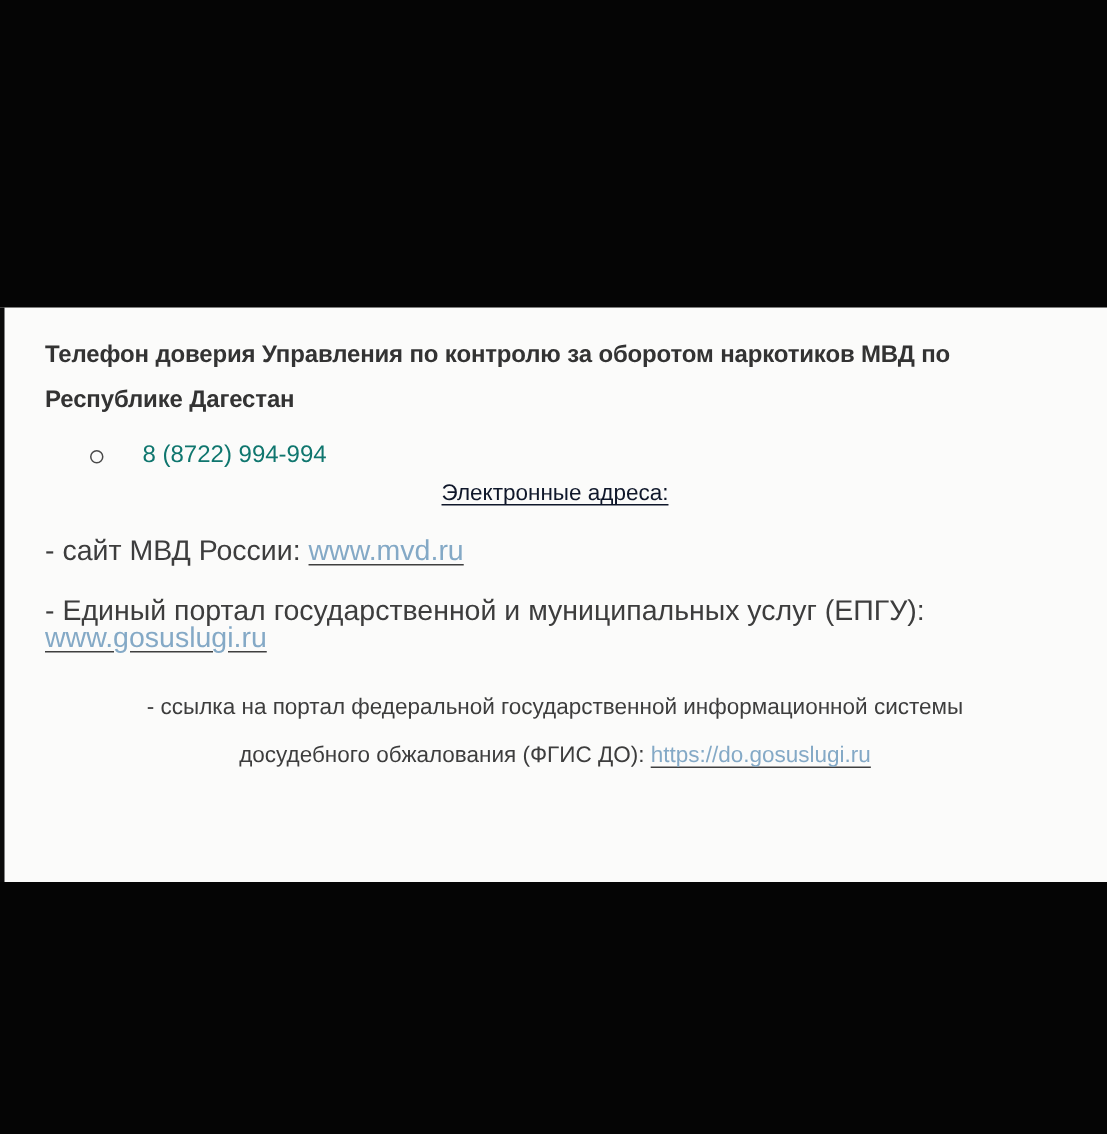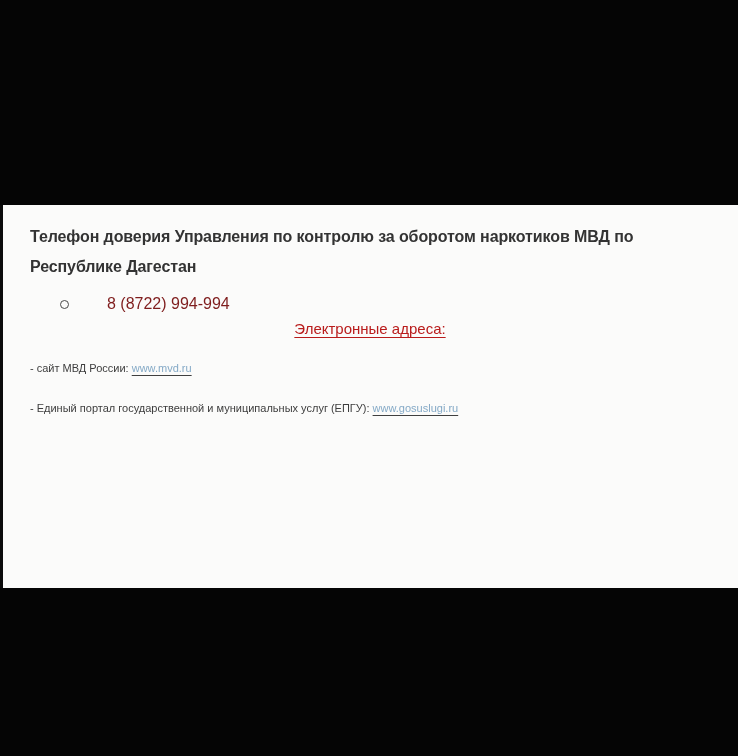--- a/index.html
+++ b/index.html
@@ -35,43 +35,43 @@
     font-weight: bold;
     font-size: 16px;
     letter-spacing: -0.1px;
     line-height: 30px;
     color: #333333;
   }
   .phone-row {
     margin: 13px 0 0 30px;
     display: flex;
     align-items: center;
-    gap: 38px;
+    gap: 26px;
     font-size: 16px;
-    color: #7f1d1d;
+    color: #0f766e;
   }
   .bullet {
     display: inline-block;
     width: 7px;
     height: 7px;
     border: 1.5px solid #4a4a4a;
     border-radius: 50%;
     background: transparent;
   }
   .heading {
     margin-top: 7px;
     text-align: center;
     font-size: 15px;
-    color: #b91c1c;
+    color: #0f172a;
     text-decoration: underline;
     text-underline-offset: 3px;
   }
   .link-row {
     margin-top: 22px;
-    font-size: 11px;
+    font-size: 19px;
     line-height: 18px;
     color: #3d3d3d;
   }
   a.link {
     color: #84a9c6;
     text-decoration: underline;
     text-decoration-color: #3f3f3f;
     text-underline-offset: 3px;
     cursor: pointer;
   }
@@ -103,17 +103,21 @@
       <span>- сайт МВД России: </span><a class="link">www.mvd.ru</a>
     </div>
 
 
 
     <div class="link-row">
       <span>- Единый портал государственной и муниципальных услуг (ЕПГУ): </span><a class="link">www.gosuslugi.ru</a>
     </div>
 
     <div class="fgis">
+      <div>- ссылка на портал федеральной государственной информационной системы</div>
+      <div>
+        <span>досудебного обжалования (ФГИС ДО): </span><a class="link">https://do.gosuslugi.ru</a>
+      </div>
     </div>
   </div>
 
   <div class="bar bottom"></div>
 </div>
 
 </body></html>

